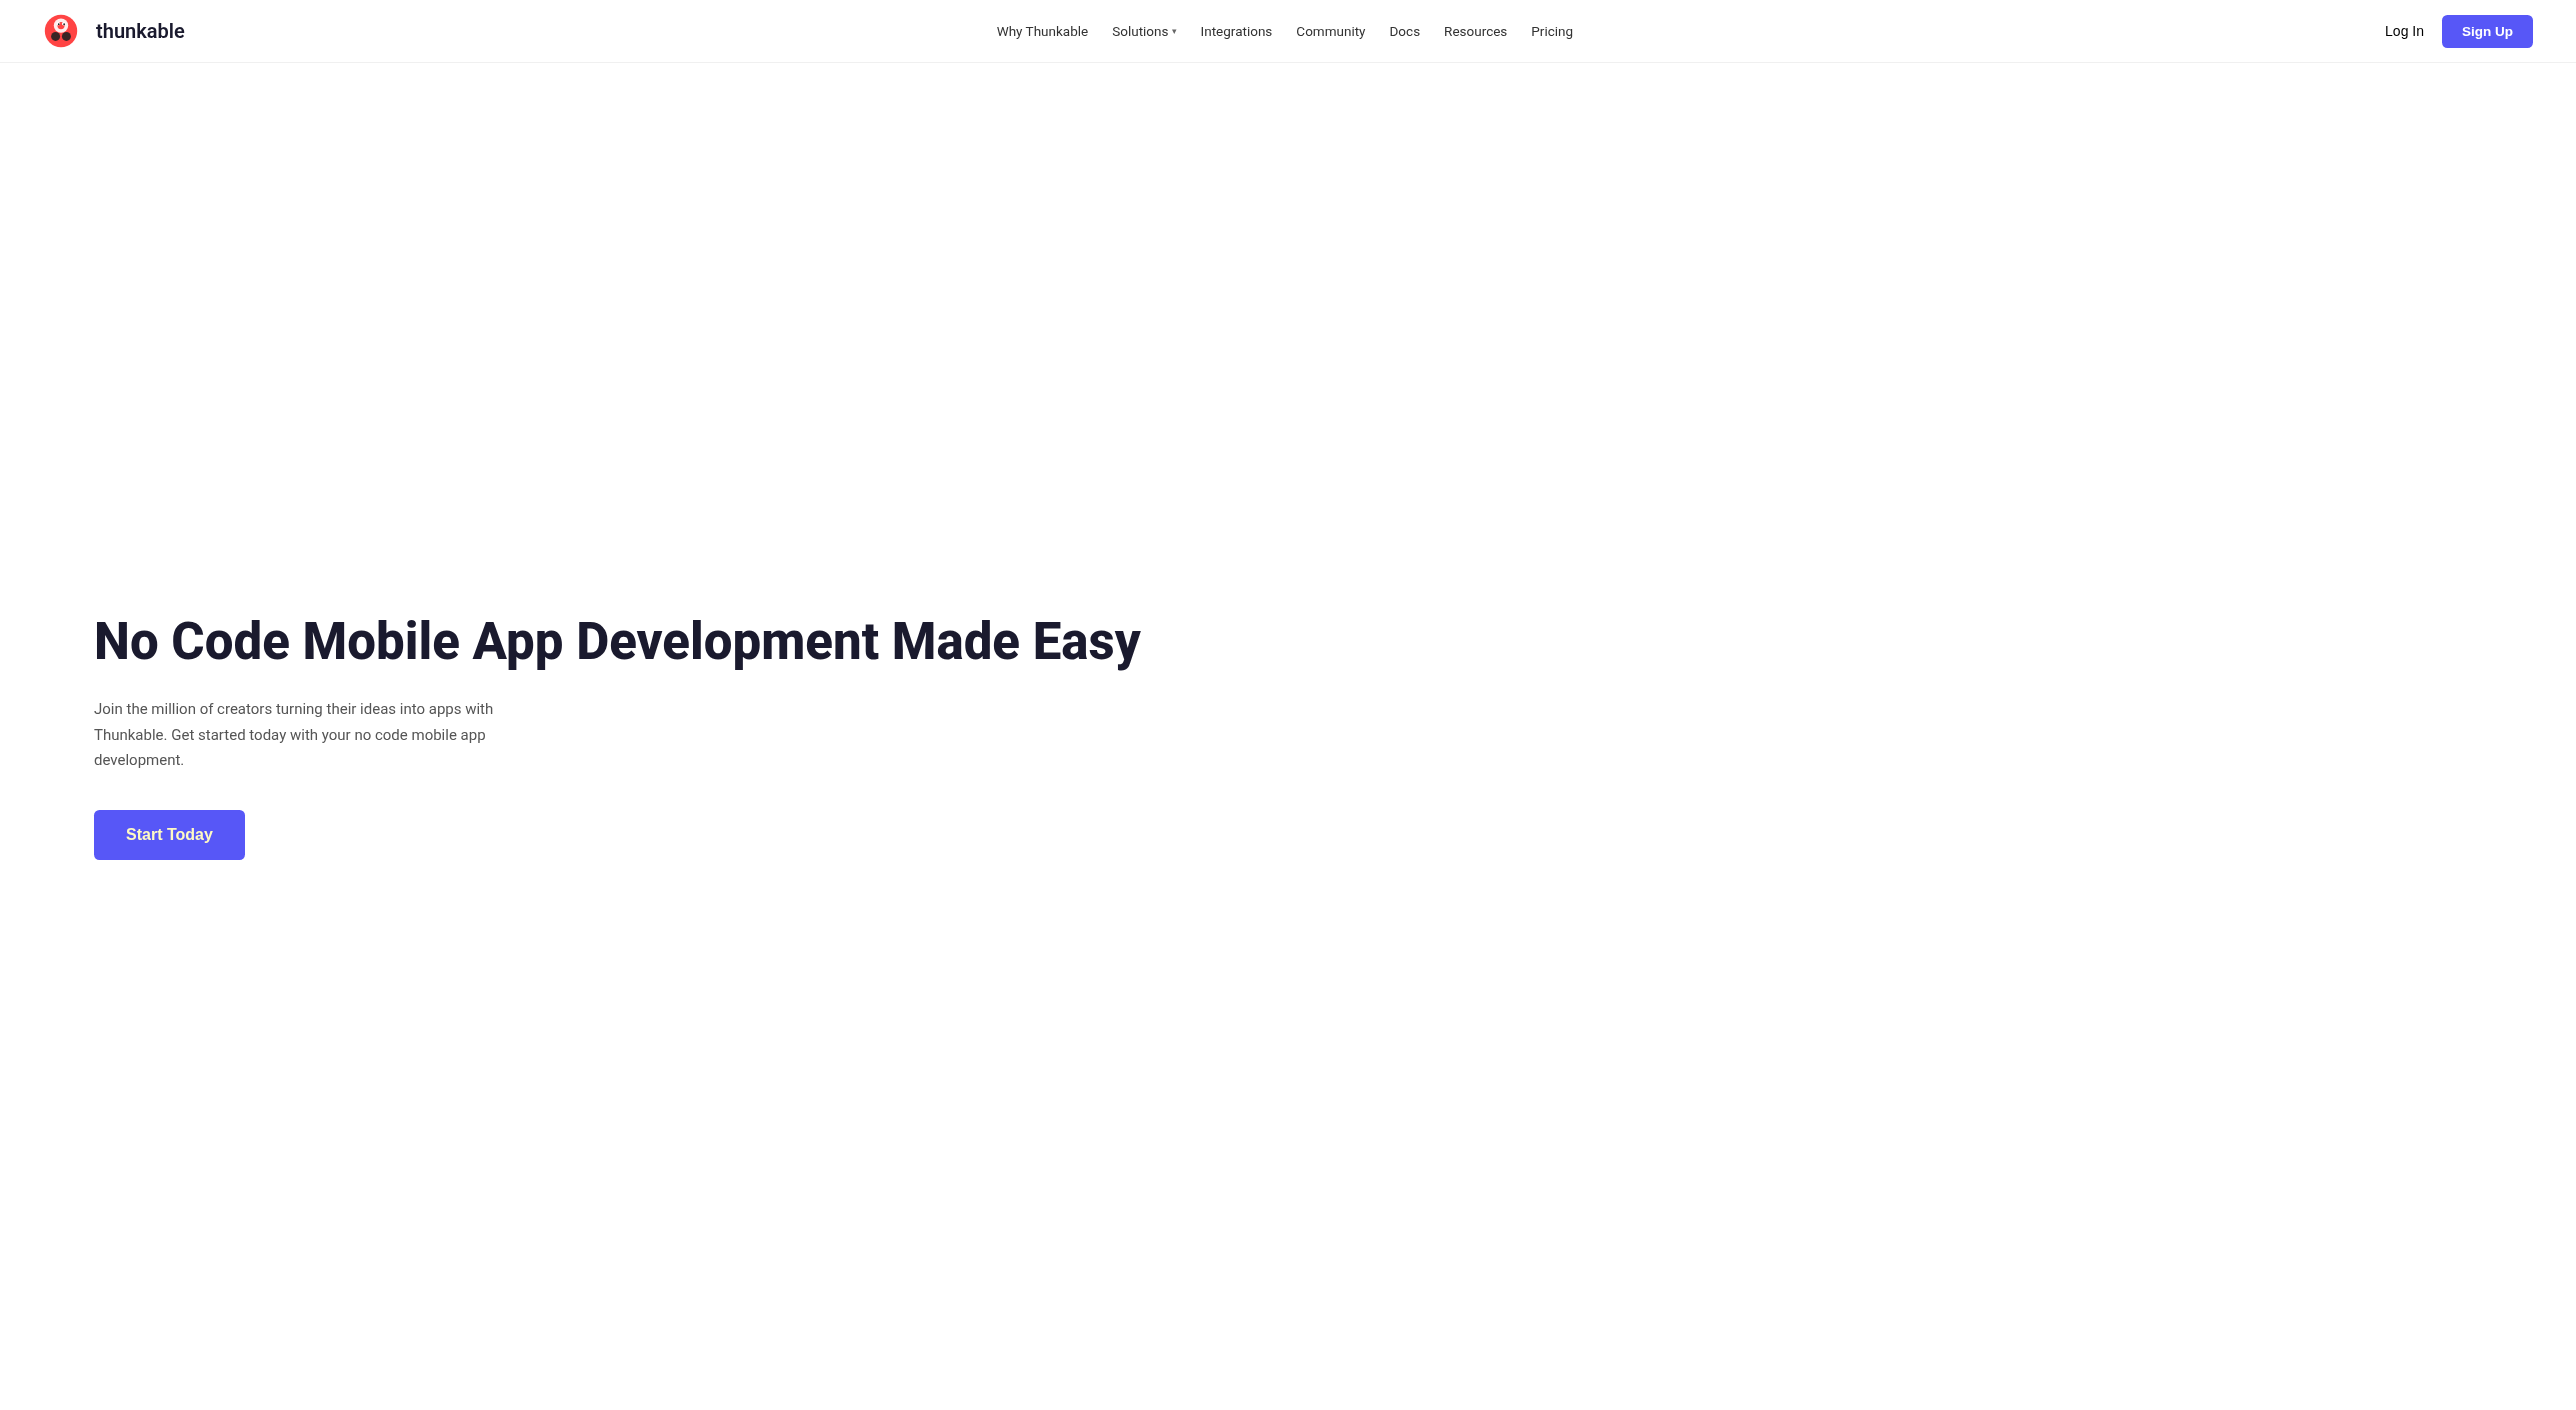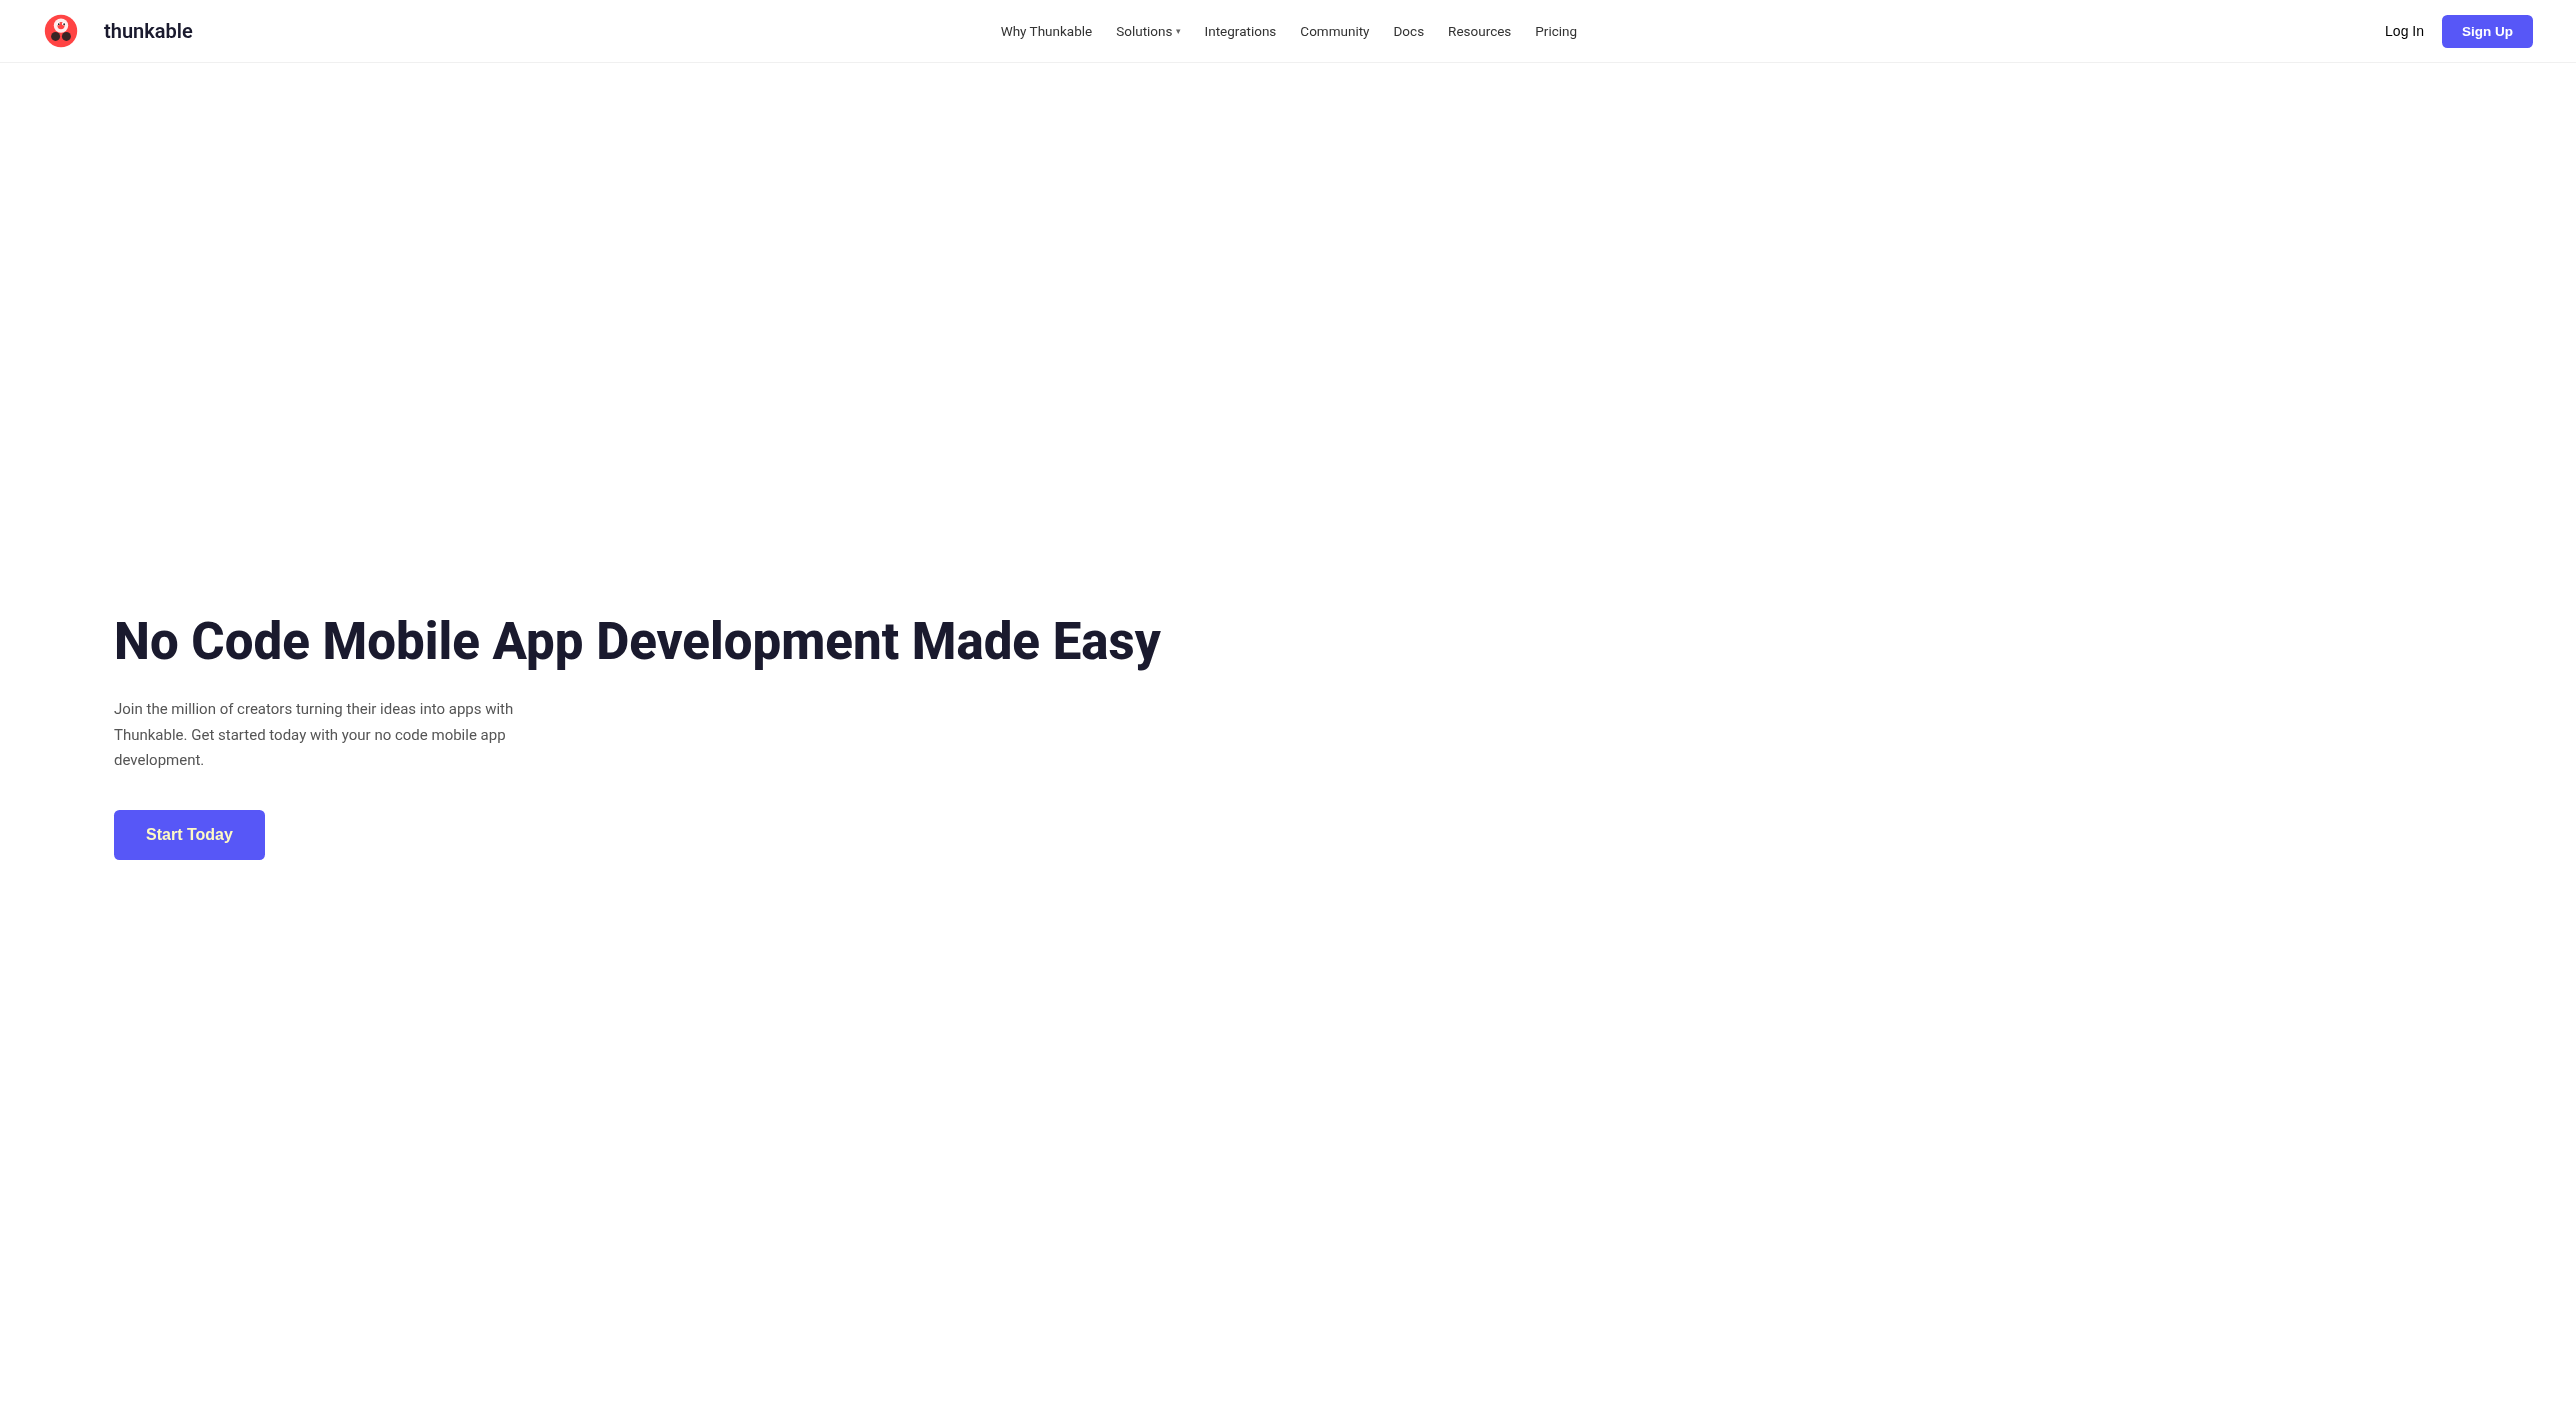--- a/index.html
+++ b/index.html
@@ -24,21 +24,21 @@
       background: #ffffff;
       border-bottom: 0.9px solid #f0f0f0;
       position: sticky;
       top: 0;
       z-index: 100;
     }
 
     .navbar-logo {
       display: flex;
       align-items: center;
-      gap: 25px;
+      gap: 17px;
       text-decoration: none;
     }
 
     .logo-icon {
       width: 36px;
       height: 36px;
     }
 
     .logo-text {
       font-size: 20px;
@@ -99,21 +99,20 @@
       align-items: center;
       min-height: calc(100vh - 63px);
       position: relative;
       overflow: hidden;
     }
 
     .hero-content {
       flex: 0 0 50%;
       padding: 72px 43px 72px 94px;
       z-index: 2;
-      margin-left: 20px;
     }
 
     .hero-title {
       font-size: 51px;
       font-weight: 800;
       color: #1a1a2e;
       line-height: 1.15;
       margin-bottom: 25px;
     }
 

